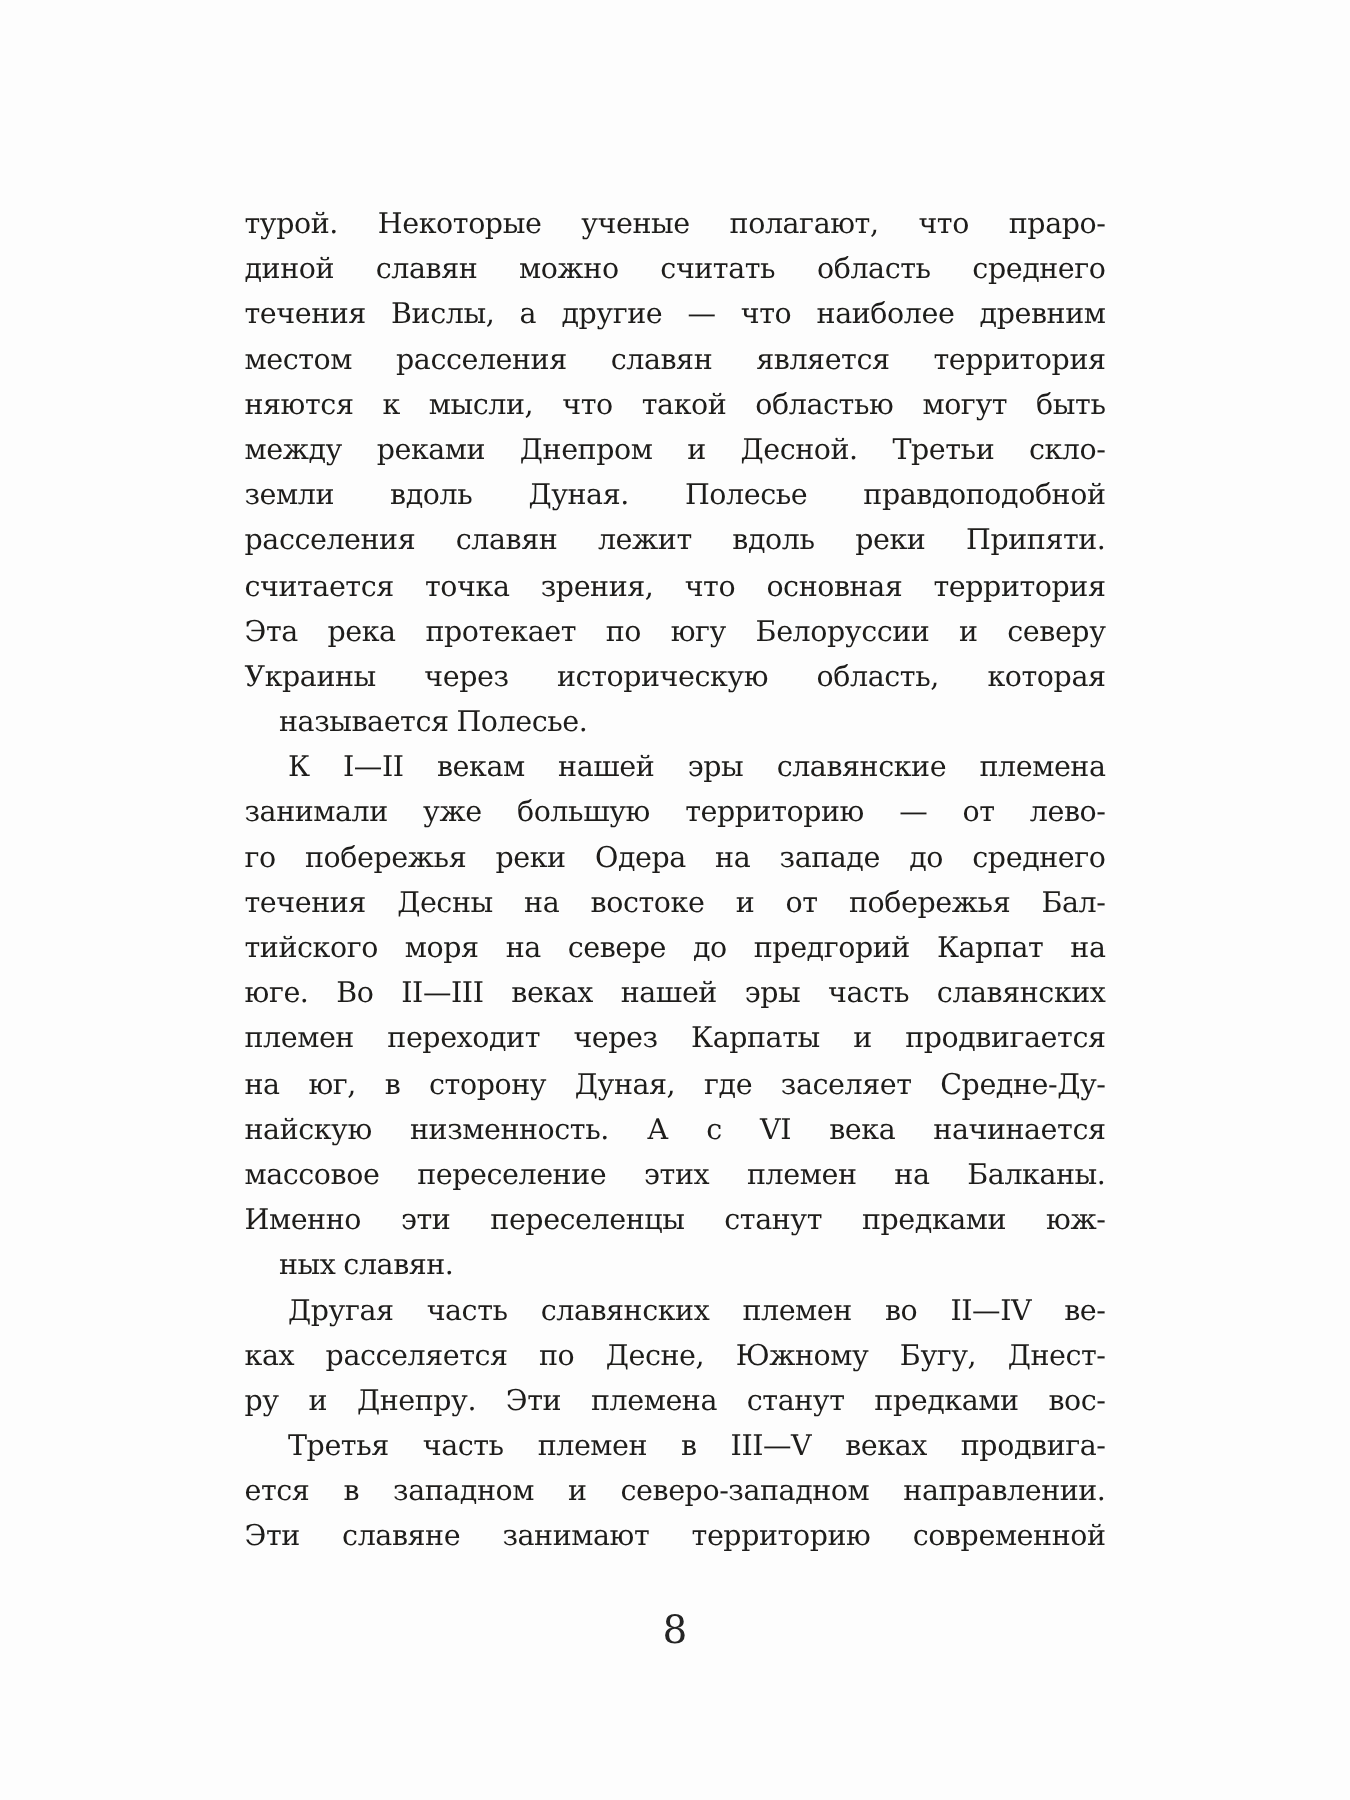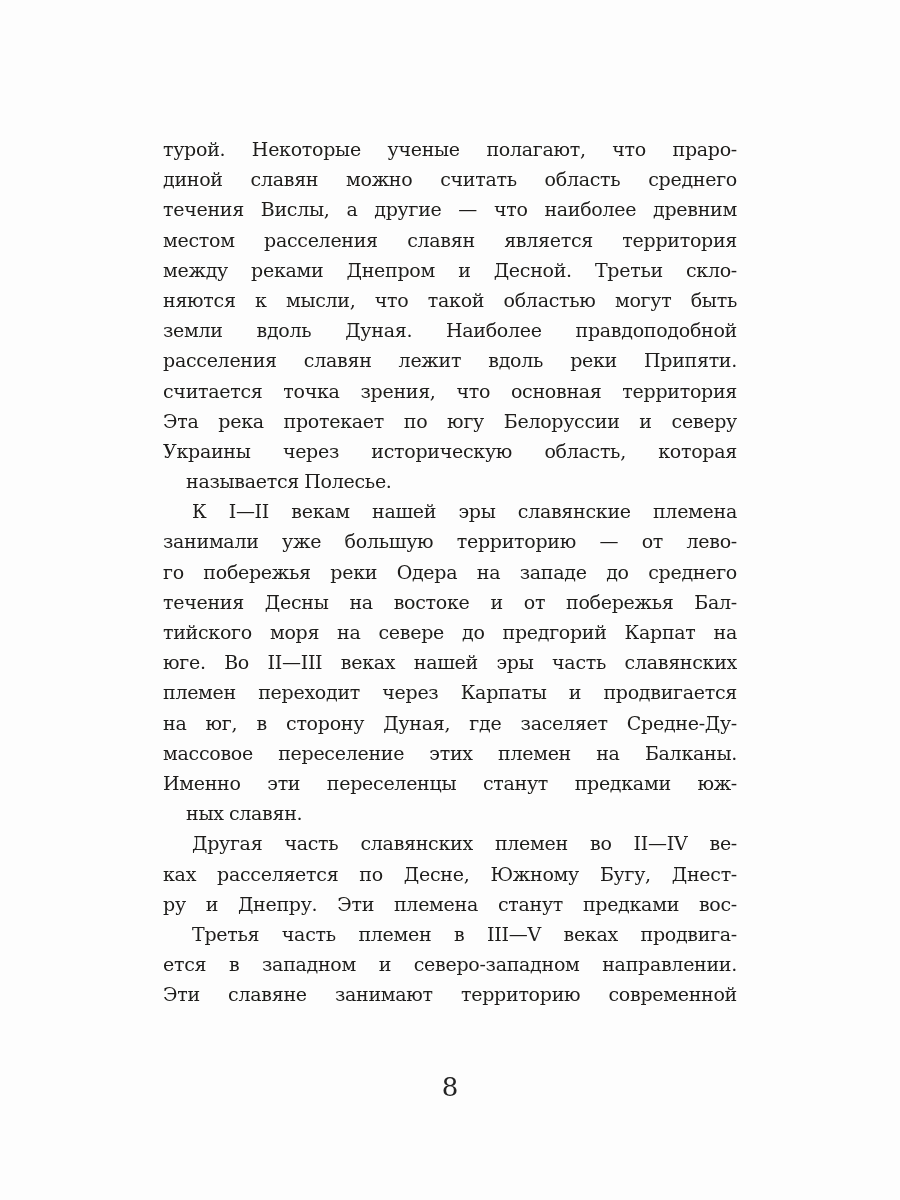--- a/index.html
+++ b/index.html
@@ -53,36 +53,37 @@
 </style>
 </head>
 <body>
 
 <div class="page">
   <main class="text-block">
       <div class="line">турой. Некоторые ученые полагают, что праро-</div>
       <div class="line">диной славян можно считать область среднего</div>
       <div class="line">течения Вислы, а другие — что наиболее древним</div>
       <div class="line">местом расселения славян является территория</div>
+      <div class="line">няются к мысли, что такой областью могут быть</div>
       <div class="line">между реками Днепром и Десной. Третьи скло-</div>
-      <div class="line">няются к мысли, что такой областью могут быть</div>
-      <div class="line">земли вдоль Дуная. Наиболее правдоподобной</div>
+      <div class="line">земли вдоль Дуная. Полесье правдоподобной</div>
       <div class="line">расселения славян лежит вдоль реки Припяти.</div>
       <div class="line">считается точка зрения, что основная территория</div>
       <div class="line">Эта река протекает по югу Белоруссии и северу</div>
       <div class="line">Украины через историческую область, которая</div>
       <div class="line para-end">называется Полесье.</div>
       <div class="line indented">К I—II векам нашей эры славянские племена</div>
       <div class="line">занимали уже большую территорию — от лево-</div>
       <div class="line">го побережья реки Одера на западе до среднего</div>
       <div class="line">течения Десны на востоке и от побережья Бал-</div>
       <div class="line">тийского моря на севере до предгорий Карпат на</div>
       <div class="line">юге. Во II—III веках нашей эры часть славянских</div>
       <div class="line">племен переходит через Карпаты и продвигается</div>
       <div class="line">на юг, в сторону Дуная, где заселяет Средне-Ду-</div>
+      <div class="line">найскую низменность. А с VI века начинается</div>
       <div class="line">массовое переселение этих племен на Балканы.</div>
       <div class="line">Именно эти переселенцы станут предками юж-</div>
       <div class="line para-end">ных славян.</div>
       <div class="line indented">Другая часть славянских племен во II—IV ве-</div>
       <div class="line">ках расселяется по Десне, Южному Бугу, Днест-</div>
       <div class="line">ру и Днепру. Эти племена станут предками вос-</div>
       <div class="line indented">Третья часть племен в III—V веках продвига-</div>
       <div class="line">ется в западном и северо-западном направлении.</div>
       <div class="line">Эти славяне занимают территорию современной</div>
     </main>

